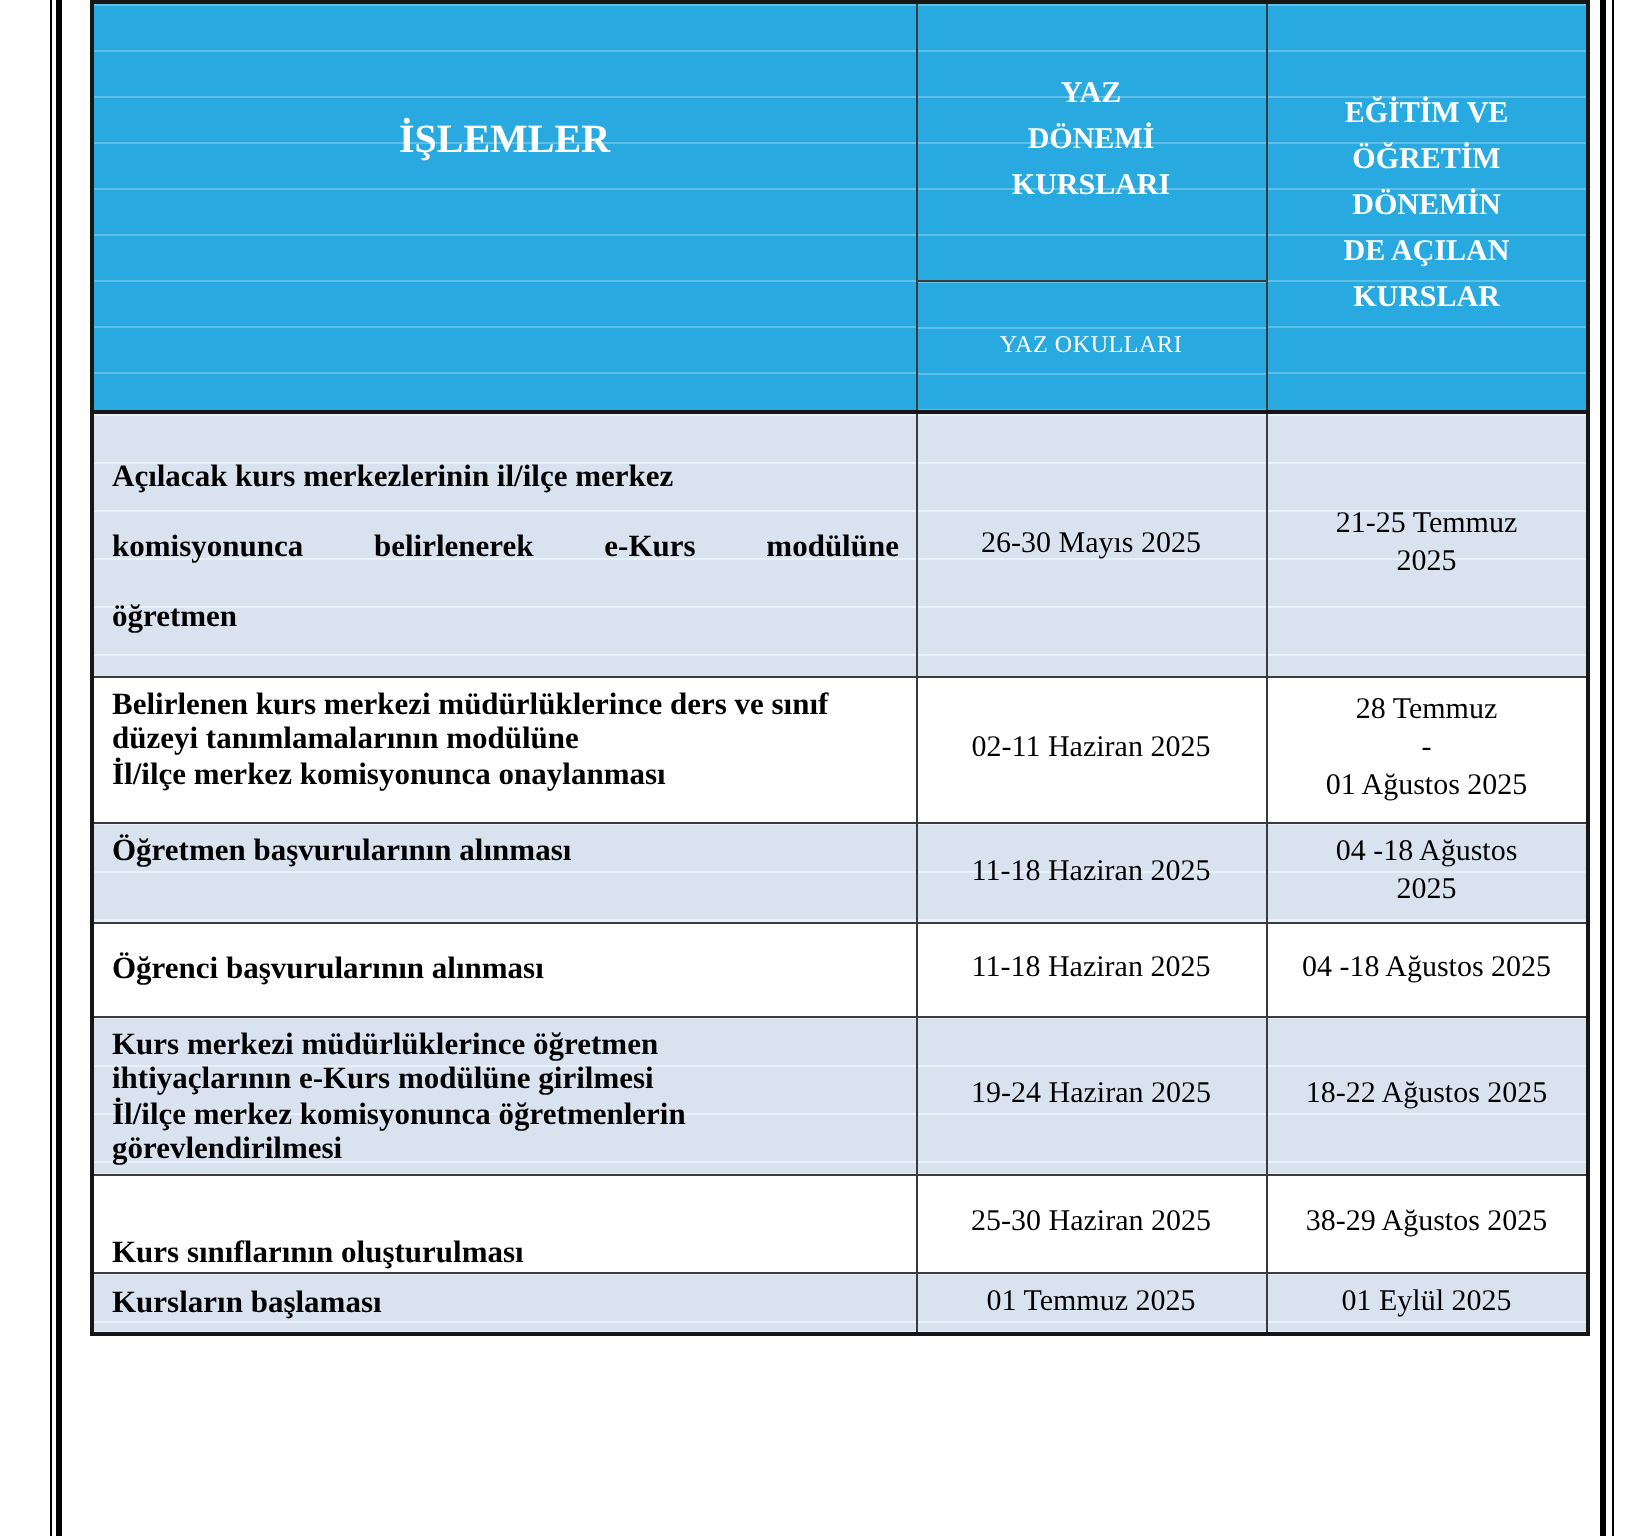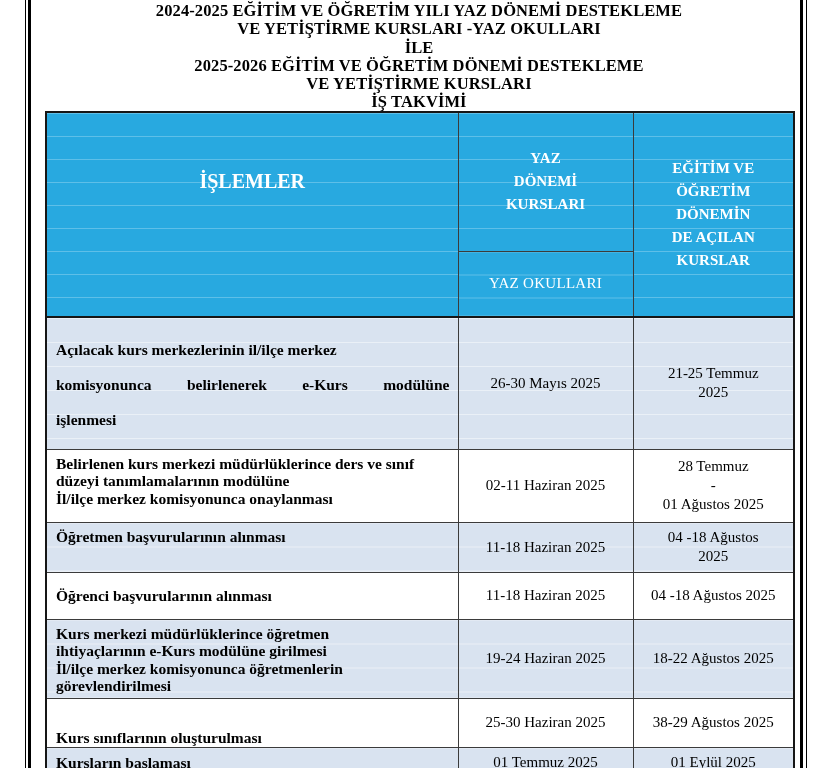--- a/index.html
+++ b/index.html
@@ -51,21 +51,21 @@
       rgba(255,255,255,0.25) 0px, rgba(255,255,255,0.25) 1px,
       transparent 1px, transparent 23px);
     color: #ffffff;
     font-weight: bold;
     text-align: center;
     vertical-align: middle;
   }
   .th-islemler { font-size: 20px; padding-bottom: 66px; }
   .th-yaz      { font-size: 15px; line-height: 23px; white-space: pre-line; }
   .th-egitim   { font-size: 15px; line-height: 23px; white-space: pre-line; }
-  .th-yaz-okullari { font-weight: normal; font-size: 15px; letter-spacing: 0.3px; }
+  .th-yaz-okullari { font-weight: normal; font-size: 12px; letter-spacing: 0.3px; }
 
   tbody tr:first-child td { border-top: 2px solid #161616; }
   tbody tr.shaded td {
     background-color: #D9E3F0;
     background-image: repeating-linear-gradient(
       to bottom,
       rgba(255,255,255,0.45) 0px, rgba(255,255,255,0.45) 1px,
       transparent 1px, transparent 24px);
   }
 
@@ -95,28 +95,20 @@
 </head>
 <body>
 
 <div class="page">
   <div class="pb pb-left-thin"></div>
   <div class="pb pb-left-thick"></div>
   <div class="pb pb-right-thick"></div>
   <div class="pb pb-right-thin"></div>
 
   <div class="content">
-    <div class="title">
-      <div>2024-2025 EĞİTİM VE ÖĞRETİM YILI YAZ DÖNEMİ DESTEKLEME</div>
-      <div>VE YETİŞTİRME KURSLARI -YAZ OKULLARI</div>
-      <div>İLE</div>
-      <div>2025-2026 EĞİTİM VE ÖĞRETİM DÖNEMİ DESTEKLEME</div>
-      <div>VE YETİŞTİRME KURSLARI</div>
-      <div>İŞ TAKVİMİ</div>
-    </div>
 
     <table class="calendar">
       <colgroup>
         <col style="width:412px">
         <col style="width:175px">
         <col style="width:161px">
       </colgroup>
       <thead>
         <tr style="height:139px">
           <th rowspan="2" class="th-islemler">İŞLEMLER</th>
@@ -131,21 +123,21 @@
         </tr>
         <tr style="height:66px">
           <th class="th-yaz-okullari">YAZ OKULLARI</th>
         </tr>
       </thead>
       <tbody>
         <tr class="shaded" style="height:77px">
           <td class="islem vtop">
             <span class="ln">Açılacak kurs merkezlerinin il/ilçe merkez</span>
             <span class="ln stretch">komisyonunca belirlenerek e-Kurs modülüne</span>
-            <span class="ln">işlenmesi</span>
+            <span class="ln">öğretmen</span>
           </td>
           <td class="date">26-30 Mayıs 2025</td>
           <td class="date">21-25 Temmuz
 2025</td>
         </tr>
         <tr style="height:73px">
           <td class="islem vtop">Belirlenen kurs merkezi müdürlüklerince ders ve sınıf
 düzeyi tanımlamalarının modülüne
 İl/ilçe merkez komisyonunca onaylanması</td>
           <td class="date">02-11 Haziran 2025</td>

